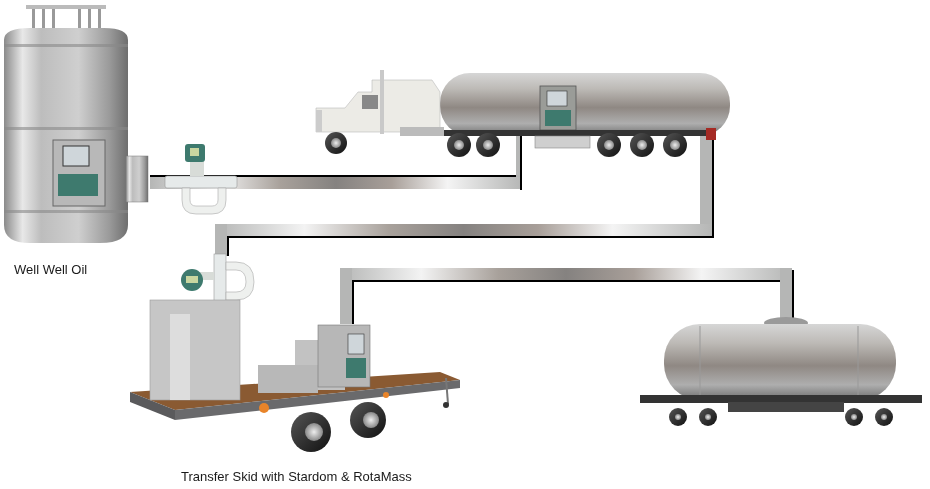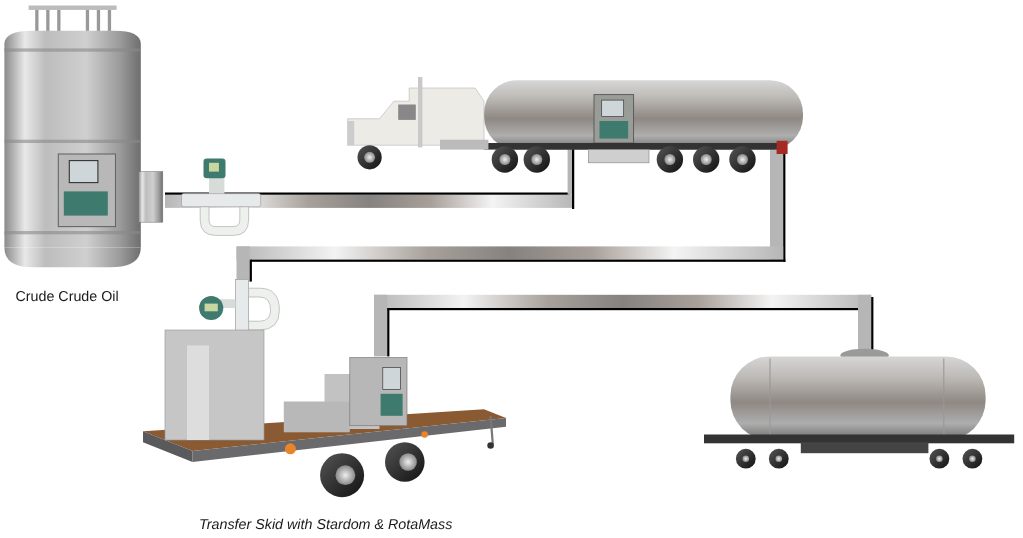--- a/index.html
+++ b/index.html
@@ -1,21 +1,21 @@
 <!DOCTYPE html>
 <html><head>
 <meta charset="utf-8">
 <style>
   html, body { margin: 0; padding: 0; background: #ffffff; }
   body { width: 930px; height: 489px; position: relative; overflow: hidden;
          font-family: "Liberation Sans", sans-serif; }
   #scene { position: absolute; left: 0; top: 0; width: 930px; height: 489px; }
   .label { position: absolute; font-size: 13px; color: #1a1a1a; white-space: nowrap; }
   #lbl-well { left: 14px; top: 262px; }
-  #lbl-skid { left: 181px; top: 469px; font-style: italic; }
+  #lbl-skid { left: 181px; top: 469px; }
 </style>
 </head>
 <body>
 
 <svg id="scene" viewBox="0 0 930 489" xmlns="http://www.w3.org/2000/svg">
   <defs>
     <linearGradient id="pipeH" x1="0" x2="1" y1="0" y2="0">
       <stop offset="0" stop-color="#b5b6b5"></stop>
       <stop offset="0.18" stop-color="#f3f3f3"></stop>
       <stop offset="0.35" stop-color="#a8a19b"></stop>
@@ -180,14 +180,14 @@
       <circle cx="708" cy="417" r="9" fill="url(#wheel)"></circle>
         <circle cx="708" cy="417" r="3" fill="url(#hub)"></circle>
       <circle cx="854" cy="417" r="9" fill="url(#wheel)"></circle>
         <circle cx="854" cy="417" r="3" fill="url(#hub)"></circle>
       <circle cx="884" cy="417" r="9" fill="url(#wheel)"></circle>
         <circle cx="884" cy="417" r="3" fill="url(#hub)"></circle>
     </g>
   </g>
 </svg>
 
-<div class="label" id="lbl-well">Crude Crude Oil</div>
+<div class="label" id="lbl-well">Well Well Oil</div>
 <div class="label" id="lbl-skid">Transfer Skid with Stardom &amp; RotaMass</div>
 
 </body></html>

